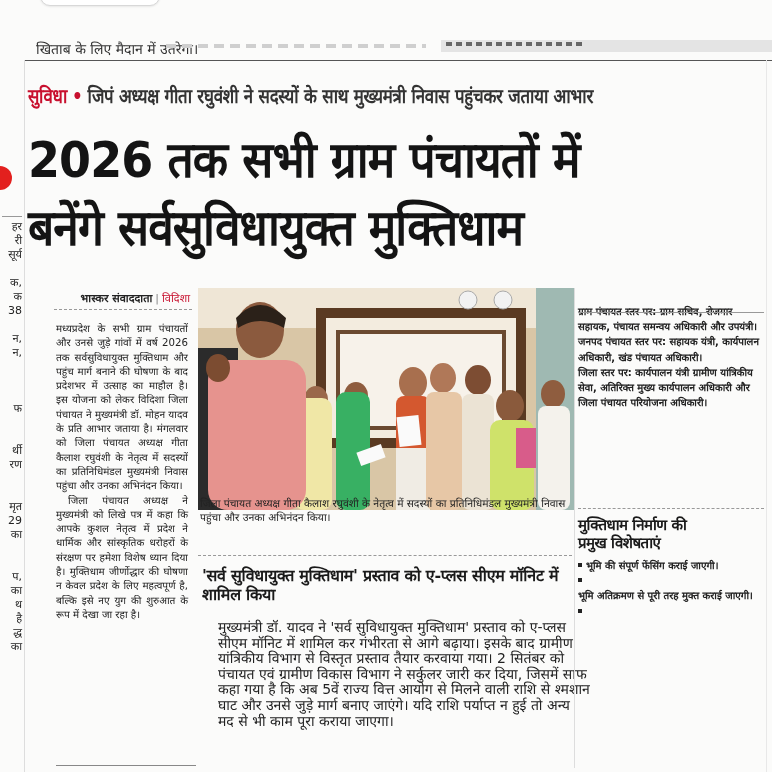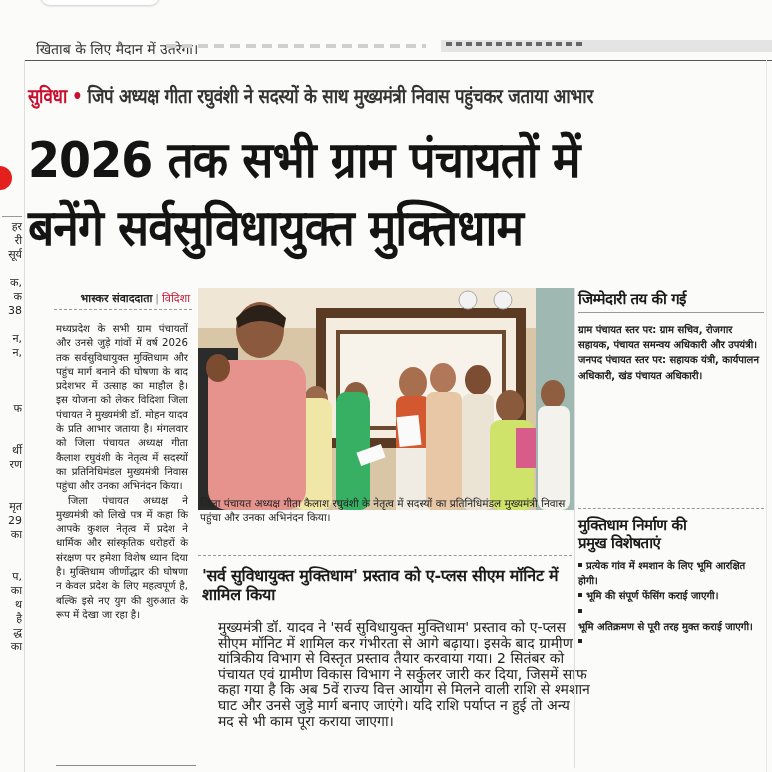--- a/index.html
+++ b/index.html
@@ -151,34 +151,33 @@
 </div>
 
 <div class="abs caption">जिला पंचायत अध्यक्ष गीता कैलाश रघुवंशी के नेतृत्व में सदस्यों का प्रतिनिधिमंडल मुख्यमंत्री निवास पहुंचा और उनका अभिनंदन किया।</div>
 <div class="abs dash-rule" style="left:198px;top:555px;width:374px;"></div>
 
 <div class="abs sub-head">'सर्व सुविधायुक्त मुक्तिधाम' प्रस्ताव को ए-प्लस सीएम मॉनिट में शामिल किया</div>
 <div class="abs sub-body">मुख्यमंत्री डॉ. यादव ने 'सर्व सुविधायुक्त मुक्तिधाम' प्रस्ताव को ए-प्लस सीएम मॉनिट में शामिल कर गंभीरता से आगे बढ़ाया। इसके बाद ग्रामीण यांत्रिकीय विभाग से विस्तृत प्रस्ताव तैयार करवाया गया। 2 सितंबर को पंचायत एवं ग्रामीण विकास विभाग ने सर्कुलर जारी कर दिया, जिसमें साफ कहा गया है कि अब 5वें राज्य वित्त आयोग से मिलने वाली राशि से श्मशान घाट और उनसे जुड़े मार्ग बनाए जाएंगे। यदि राशि पर्याप्त न हुई तो अन्य मद से भी काम पूरा कराया जाएगा।</div>
 
 <div class="abs col-div" style="left:574px;top:288px;height:480px;"></div>
 <div class="abs sidebar">
-  <div class="side-head">जिम्मेदारी तय की गई</div>
   <div class="abs rule" style="left:0;top:22px;width:186px;background:#999;"></div>
   <div class="side-text">
     <p>ग्राम पंचायत स्तर पर: ग्राम सचिव, रोजगार सहायक, पंचायत समन्वय अधिकारी और उपयंत्री।</p>
     <p>जनपद पंचायत स्तर पर: सहायक यंत्री, कार्यपालन अधिकारी, खंड पंचायत अधिकारी।</p>
+    <p>जिला स्तर पर: कार्यपालन यंत्री ग्रामीण यांत्रिकीय सेवा, अतिरिक्त मुख्य कार्यपालन अधिकारी और जिला पंचायत परियोजना अधिकारी।</p>
   </div>
 </div>
 
 <div class="abs dash-rule" style="left:578px;top:508px;width:186px;"></div>
 <div class="abs side2">
   <div class="side-head">मुक्तिधाम निर्माण की</div>
   <div class="side-head">प्रमुख विशेषताएं</div>
   <div class="side-text" id="featureList">
-      <p><span class="bullet"></span><span>प्रत्येक गांव में श्मशान के लिए भूमि आरक्षित होगी।</span></p>
       <p><span class="bullet"></span><span>भूमि की संपूर्ण फेंसिंग कराई जाएगी।</span></p>
       <p><span class="bullet"></span></p>
       <p><span>भूमि अतिक्रमण से पूरी तरह मुक्त कराई जाएगी।</span></p>
       <p><span class="bullet"></span></p>
     </div>
 </div>
 
 <div class="abs col-div" style="left:766px;top:60px;height:712px;background:#e8e8e8;"></div>
 
 </body></html>

